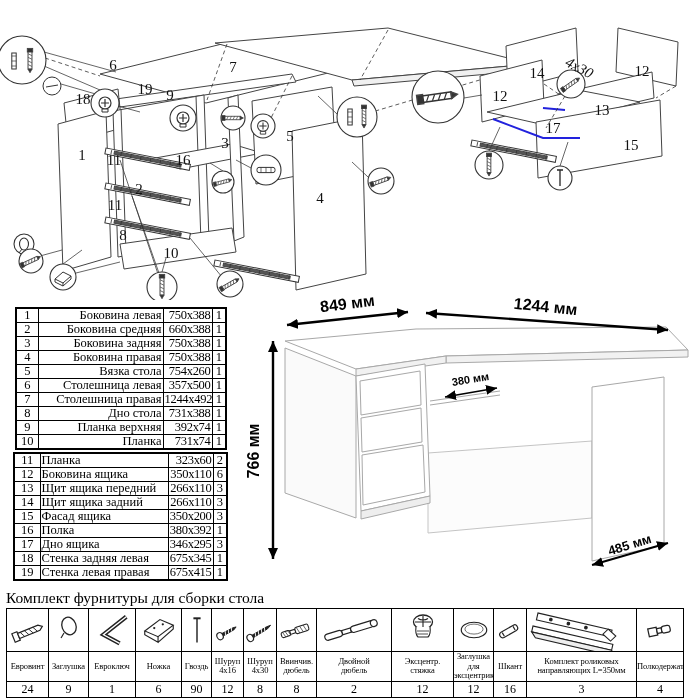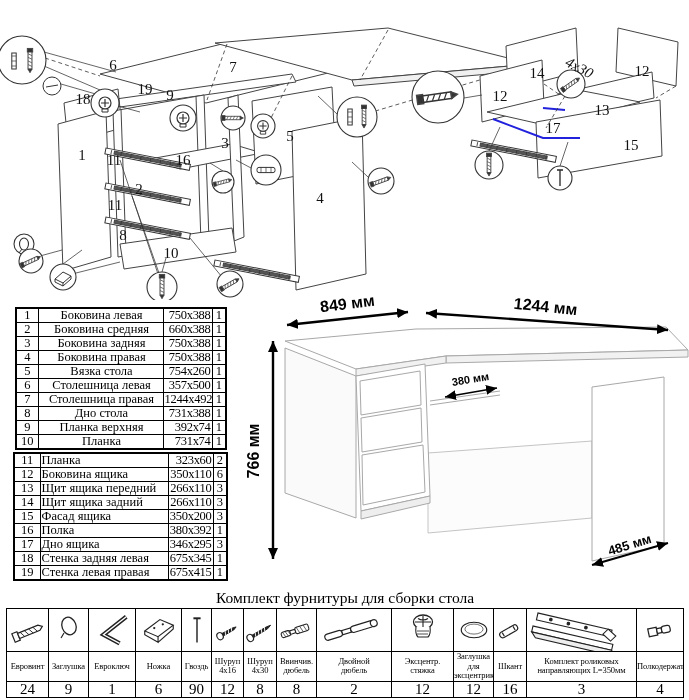--- a/index.html
+++ b/index.html
@@ -9,30 +9,30 @@
   svg text{user-select:none}
   .pn{font-family:"Liberation Serif",serif;font-size:15px;fill:#111}
   .dim{font-family:"Liberation Sans",sans-serif;font-weight:bold;fill:#000}
   
   .pt{position:absolute;border-collapse:collapse;table-layout:fixed;background:#fff}
   .pt{border:2px solid #000}
   .pt td{border:1px solid #000;font-size:12.5px;line-height:13px;height:13.6px;padding:0 1px;white-space:nowrap;overflow:hidden}
   .pt td.pt-num{text-align:center}
   .pt td.pt-size{text-align:right;letter-spacing:-0.3px}
   .pt td.pt-qty{text-align:center}
-  #parts-table-1 td.pt-name{text-align:center;padding-left:3px}
+  #parts-table-1 td.pt-name{text-align:right;padding-left:3px}
   #parts-table-2 td.pt-name{}
   
-  #hw-title{position:absolute;left:6px;top:589px;width:678px;text-align:center;font-size:15.5px}
+  #hw-title{position:absolute;left:6px;top:589px;width:678px;text-align:left;font-size:15.5px}
   #hw-table{position:absolute;left:6px;top:608px;width:678px;border-collapse:collapse;table-layout:fixed;background:#fff;border:1.5px solid #000}
   #hw-table td{border:1px solid #000;text-align:center;vertical-align:middle;overflow:hidden}
   #hw-table tr.hw-icons td{height:43px}
   #hw-table tr.hw-icons svg{display:block;margin:0 auto}
   #hw-table tr.hw-names td{height:26px;font-size:8.5px;line-height:9.5px;white-space:pre-line;letter-spacing:-0.1px}
-  #hw-table tr.hw-qty td{height:16px;font-size:15px;line-height:15px}
+  #hw-table tr.hw-qty td{height:16px;font-size:12px;line-height:15px}
 </style>
 </head>
 <body>
 
 <div id="sheet">
 
   <svg id="diagrams-svg" class="abs" style="left:0;top:0" width="689" height="300" viewBox="0 0 689 300">
     <defs>
       <g id="g-screw">
         <rect x="-14" y="-3" width="4" height="6" fill="#333"></rect>

